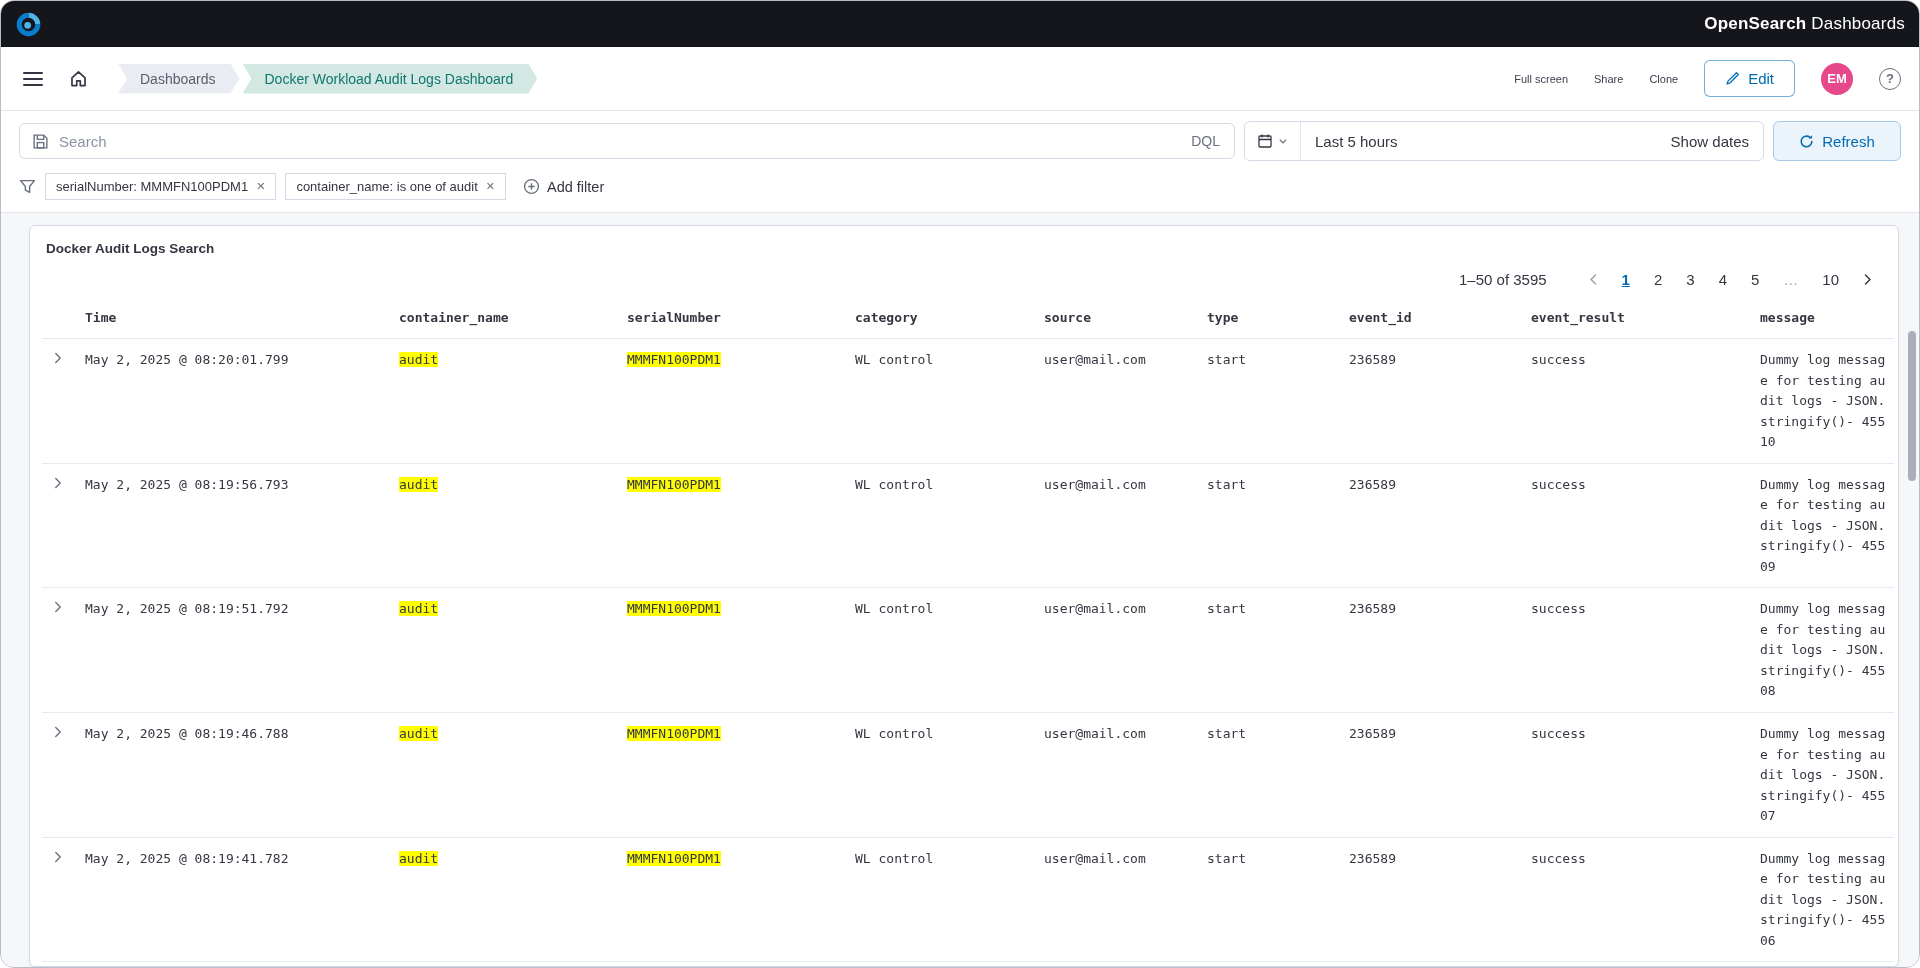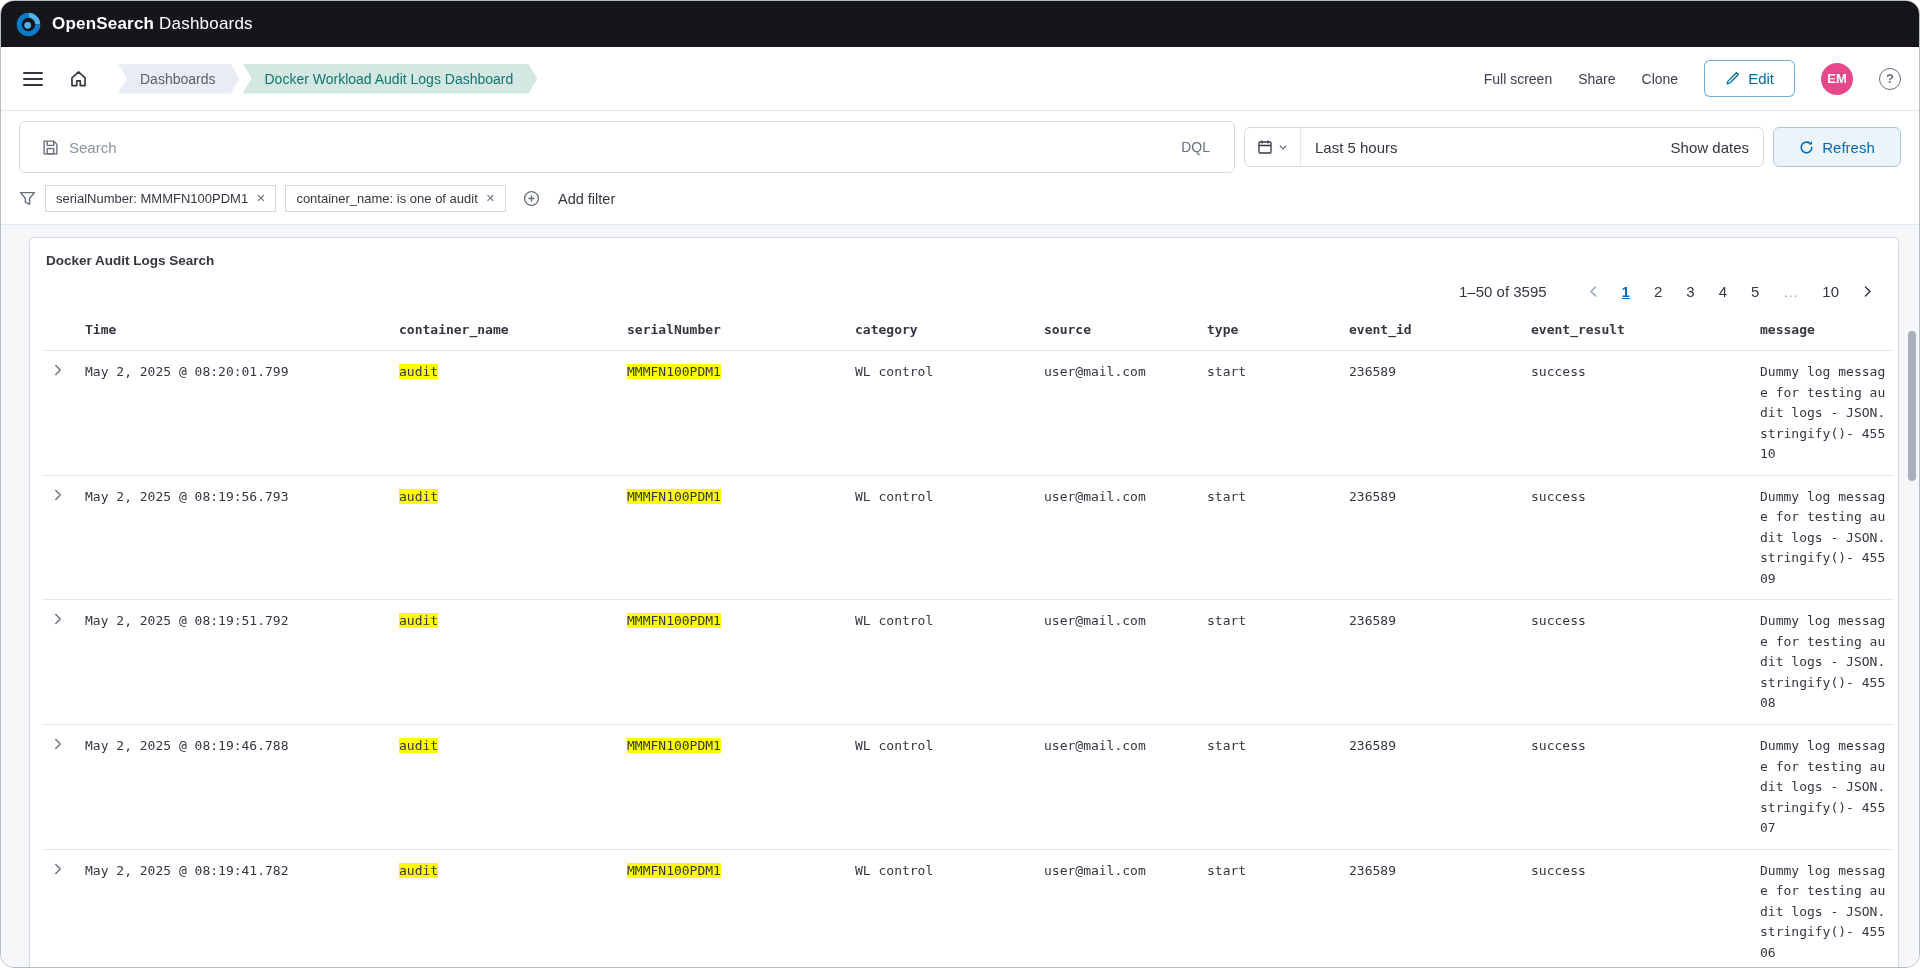--- a/index.html
+++ b/index.html
@@ -8,21 +8,21 @@
 
   .frame {
     position: relative; width: 1920px; height: 968px;
     border: 1px solid #b8bdc5; border-radius: 14px;
     overflow: hidden; background: #fff;
   }
 
   
   .brandbar {
     height: 46px; background: #14161c; display: flex; align-items: center;
-    padding: 0 14px; gap: 10px;
+    padding: 0 14px; gap: 10px; justify-content: space-between;
   }
   .brand-logo { width: 27px; height: 27px; flex: 0 0 auto; }
   .brand-text { color: #fff; font-size: 17px; letter-spacing: .2px; }
   .brand-text b { font-weight: 700; }
 
   
   .navbar {
     height: 64px; background: #fff; border-bottom: 1px solid #e2e6ed;
     display: flex; align-items: center; padding: 0 18px; gap: 18px;
   }
@@ -32,42 +32,42 @@
 
   .breadcrumbs { display: flex; align-items: center; gap: 3px; margin-left: 8px; }
   .crumb {
     font-size: 14px; padding: 7px 24px 7px 22px; color: #5a606b; background: #e9edf3;
     clip-path: polygon(0 0, calc(100% - 9px) 0, 100% 50%, calc(100% - 9px) 100%, 0 100%, 9px 50%);
     white-space: nowrap; cursor: pointer;
   }
   .crumb.current { background: #d4e8e3; color: #0f766e; cursor: default; text-align: right; }
 
   .nav-right { margin-left: auto; display: flex; align-items: center; gap: 26px; }
-  .nav-link { font-size: 14px; color: #3b414d; background: none; border: none; cursor: pointer; font-family: inherit; }
+  .nav-link { font-size: 11px; color: #3b414d; background: none; border: none; cursor: pointer; font-family: inherit; }
   .edit-btn {
     display: flex; align-items: center; gap: 8px; font-size: 15px; color: #006BB4;
     border: 1px solid rgba(0,107,180,.55); background: #fff; border-radius: 6px;
     padding: 9px 20px; cursor: pointer; font-family: inherit;
   }
   .avatar {
     width: 32px; height: 32px; border-radius: 50%; background: #e7478b; color: #fff;
     display: flex; align-items: center; justify-content: center; font-size: 13px; font-weight: 700;
     cursor: pointer; border: none;
   }
   .help-btn {
     width: 22px; height: 22px; border-radius: 50%; border: 1.5px solid #69707d; background: none;
     color: #69707d; font-size: 13px; font-weight: 700; display: flex; align-items: center; justify-content: center;
     cursor: pointer;
   }
 
   
   .querybar { display: flex; align-items: center; gap: 9px; padding: 10px 18px 8px 18px; background: #fff; }
   .search-box {
-    flex: 1; height: 52px; border: 1px solid #d3dae6; border-radius: 6px; background: #fff;
-    display: flex; align-items: center; padding: 0 22px; gap: 10px;
+    flex: 1; height: 36px; border: 1px solid #d3dae6; border-radius: 6px; background: #fff;
+    display: flex; align-items: center; padding: 0 12px; gap: 10px;
   }
   .search-box input {
     flex: 1; border: none; outline: none; font-size: 15px; font-family: inherit; color: #343741; background: transparent;
   }
   .search-box input::placeholder { color: #8b93a3; }
   .dql-btn { background: none; border: none; color: #69707d; font-size: 14px; cursor: pointer; font-family: inherit; padding: 0 2px; }
 
   .datebox {
     width: 520px; height: 40px; border: 1px solid #d3dae6; border-radius: 6px; background: #fff;
     display: flex; align-items: center; flex: 0 0 auto;
@@ -82,21 +82,21 @@
     font-size: 15px; cursor: pointer; font-family: inherit; flex: 0 0 auto;
   }
 
   
   .filterbar { display: flex; align-items: center; gap: 9px; padding: 4px 18px 12px 18px; background: #fff; border-bottom: 1px solid #e2e6ed; }
   .pill {
     display: inline-flex; align-items: center; gap: 8px; border: 1px solid #d3dae6; background: #fff;
     border-radius: 0; padding: 5px 10px; font-size: 13px; color: #343741; cursor: pointer; white-space: nowrap;
   }
   .pill-x { color: #69707d; font-size: 11px; cursor: pointer; }
-  .add-filter { display: inline-flex; align-items: center; gap: 18px; background: none; border: none; font-size: 14.5px; color: #343741; cursor: pointer; font-family: inherit; margin-left: 8px; }
+  .add-filter { display: inline-flex; align-items: center; gap: 7px; background: none; border: none; font-size: 14.5px; color: #343741; cursor: pointer; font-family: inherit; margin-left: 8px; }
 
   
   .main { background: #f6f7f9; height: calc(968px - 46px - 65px - 58px - 45px); padding: 12px 20px 0 28px; }
   .panel {
     background: #fff; border: 1px solid #d3dae6; border-radius: 6px;
     box-shadow: 0 1px 3px rgba(0,0,0,.05);
     padding: 13px 12px 0 12px; height: 100%; overflow: hidden;
   }
   .panel-title { font-size: 13.5px; font-weight: 700; color: #343741; background: none; border: none; font-family: inherit; cursor: pointer; padding: 0 4px; }
 

